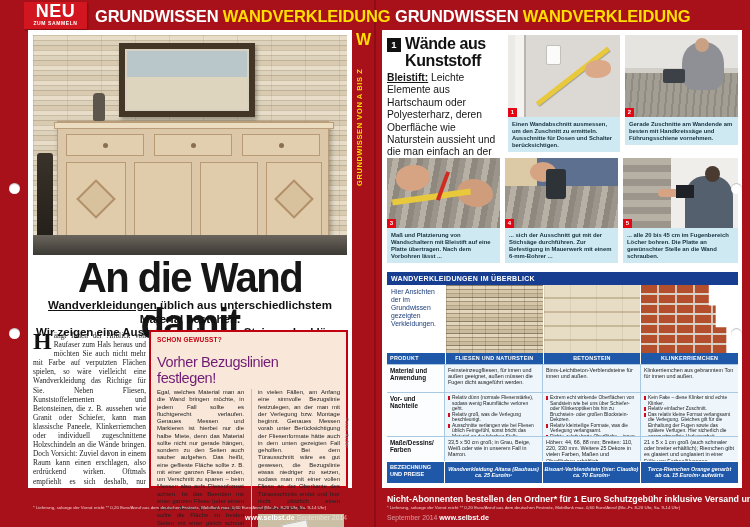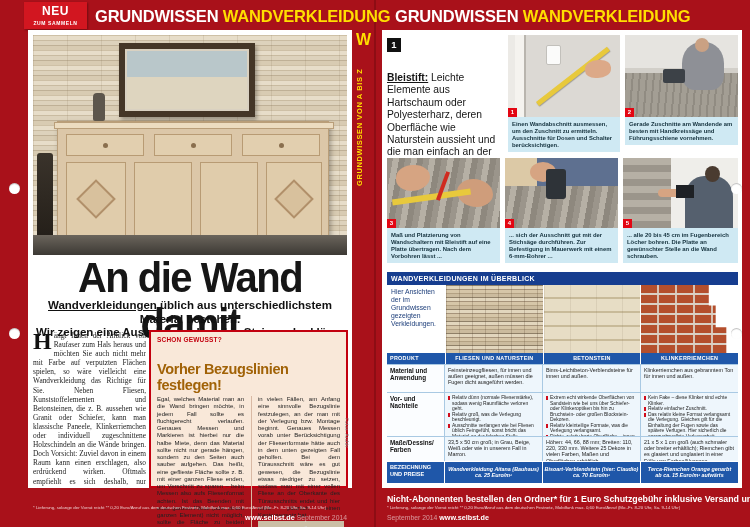--- a/index.html
+++ b/index.html
@@ -4,21 +4,21 @@
 <style>
   * { margin:0; padding:0; box-sizing:border-box; }
   html,body { background:#7a0c11; }
   #root { position:relative; width:750px; height:527px; background:#a9111a; overflow:hidden;
           font-family:"Liberation Sans", sans-serif; }
   .abs { position:absolute; }
 
   
   .neu-badge { left:24px; top:2px; width:63px; height:27px; background:#d21620;
                box-shadow:1px 1px 2px rgba(0,0,0,.35); text-align:center; color:#fff; }
-  .neu-big { font-size:12px; font-weight:bold; line-height:17px; letter-spacing:.5px; padding-top:1px; }
+  .neu-big { font-size:18px; font-weight:bold; line-height:17px; letter-spacing:.5px; padding-top:1px; }
   .neu-small { font-size:5px; font-weight:bold; letter-spacing:.6px; }
   .masthead { top:7px; font-size:16.5px; font-weight:bold; color:#fff; letter-spacing:-.2px; white-space:nowrap; }
   .masthead .yellow { color:#ffdf00; }
   #masthead-left { left:95px; } #masthead-right { left:395px; }
 
   
   #card-left  { left:28px;  top:30px; width:324px; height:458px; background:#fff; }
   #card-right { left:382px; top:30px; width:360px; height:458px; background:#fff; }
   .gutter { left:374px; top:0; width:2px; height:527px; background:#8d0d14; }
   .hole { width:11px; height:11px; border-radius:50%; background:#fff; box-shadow:inset 0 1px 1px rgba(0,0,0,.25); }
@@ -48,21 +48,21 @@
   #subtitle { left:33px; top:299px; width:314px; text-align:center; font-size:11.5px; font-weight:bold;
       color:#111; line-height:13.5px; }
   #subtitle .uline { text-decoration:underline; }
   #body-col { left:33px; top:331px; width:113px; height:156px; font-family:"Liberation Serif", serif;
       font-size:7.4px; line-height:9.1px; text-align:justify; color:#1d1d1d; overflow:hidden; }
   .dropcap { float:left; font-size:24px; line-height:20px; font-weight:bold; padding-right:2px; color:#111; }
 
   
   #tip-box { left:149px; top:330px; width:199px; height:158px; background:#f9e8d9; border:2px solid #c3000f; padding:4px 6px; }
   #tip-kicker { font-size:6.5px; font-weight:bold; color:#c3000f; letter-spacing:.2px; }
-  #tip-title { font-size:14.5px; font-weight:bold; color:#a16207; letter-spacing:-.4px; margin:18px 0 3px; }
+  #tip-title { font-size:14.5px; font-weight:normal; color:#701a75; letter-spacing:-.4px; margin:11px 0 3px; }
   #tip-cols { display:flex; gap:7px; }
   .tip-col { width:89px; font-size:6px; line-height:7.25px; text-align:justify; color:#222; }
   #tip-col2 { border-left:1px solid #d9b9a4; padding-left:6px; }
   #tip-photo { width:86px; height:58px; margin-top:2px; position:relative; overflow:hidden;
       background:linear-gradient(180deg,#cbbfa6 0 30%, #e8e4da 30% 36%, #58b9ae 36% 100%); }
   #tip-photo .tiles { position:absolute; left:0; top:36%; width:100%; height:64%;
       background:repeating-linear-gradient(0deg, transparent 0 8px, rgba(255,255,255,.85) 8px 9.5px),
                  repeating-linear-gradient(90deg, transparent 0 20px, rgba(255,255,255,.85) 20px 21.5px); }
   #tip-photo .arm { position:absolute; left:30px; top:18px; width:12px; height:44px; background:#d3a27e;
       border-radius:6px; transform:rotate(8deg); }
@@ -254,20 +254,21 @@
 
   <div class="abs masthead" id="masthead-right">
     <span>GRUNDWISSEN</span>
     <span class="yellow">WANDVERKLEIDUNG</span>
   </div>
 
   <div class="abs" id="card-right"></div>
 
   <div class="abs" id="section-head">
     <div id="section-num">1</div>
+    <div id="section-title">Wände aus Kunststoff</div>
   </div>
   <div class="abs" id="section-lead">
     <span class="lead-label">Bleistift:</span><span> Leichte Elemente aus Hartschaum oder Polyesterharz, deren Oberfläche wie Naturstein aussieht und die man einfach an der Wand verschraubt und verspachtelt.</span>
   </div>
 
   <div class="step" style="left:508px;top:35px;width:112px;">
     <div class="step-img p1" style="height:82px;">
       <div class="doorframe"></div>
       <div class="switch"></div>
       <div class="ruler"></div>

